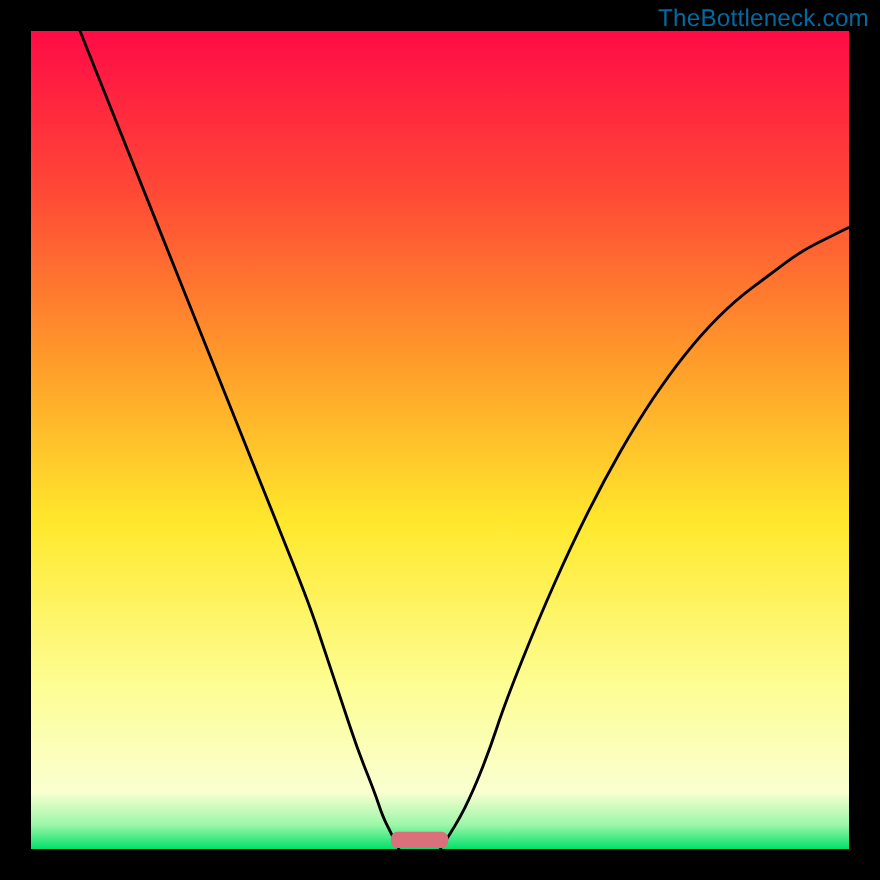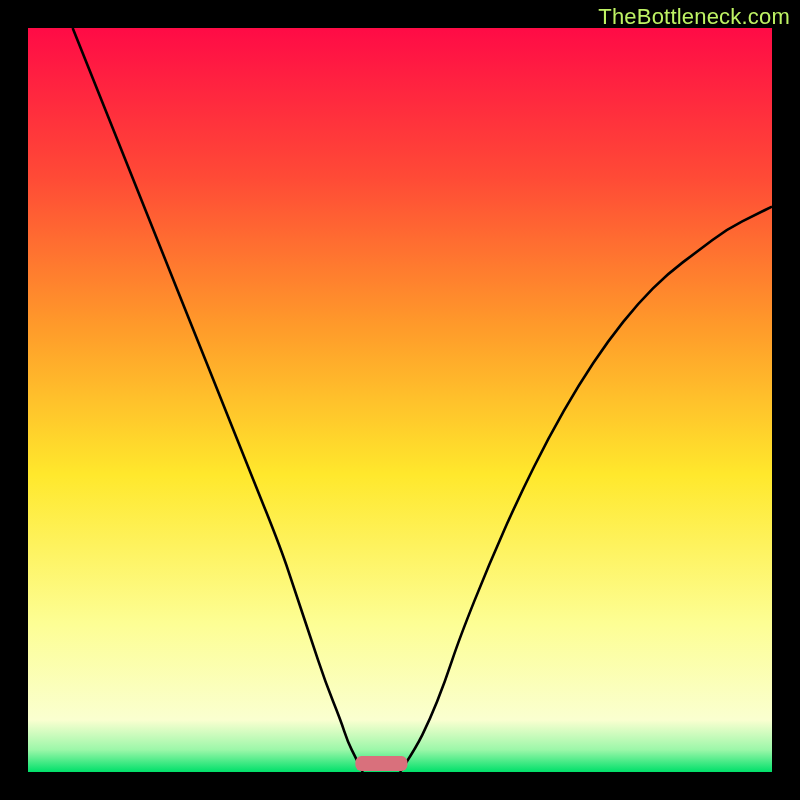--- a/index.html
+++ b/index.html
@@ -24,21 +24,21 @@
     left: 28px;
     top: 28px;
     width: 744px;
     height: 744px;
     overflow: hidden;
   }
   .watermark {
     position: absolute;
     top: 4px;
     right: 10px;
-    color: #bef264;
+    color: #0369a1;
     font-size: 22px;
     font-weight: 500;
     letter-spacing: 0.2px;
   }
   svg { display: block; }
 </style>
 </head>
 <body>
 
 <div class="frame">

